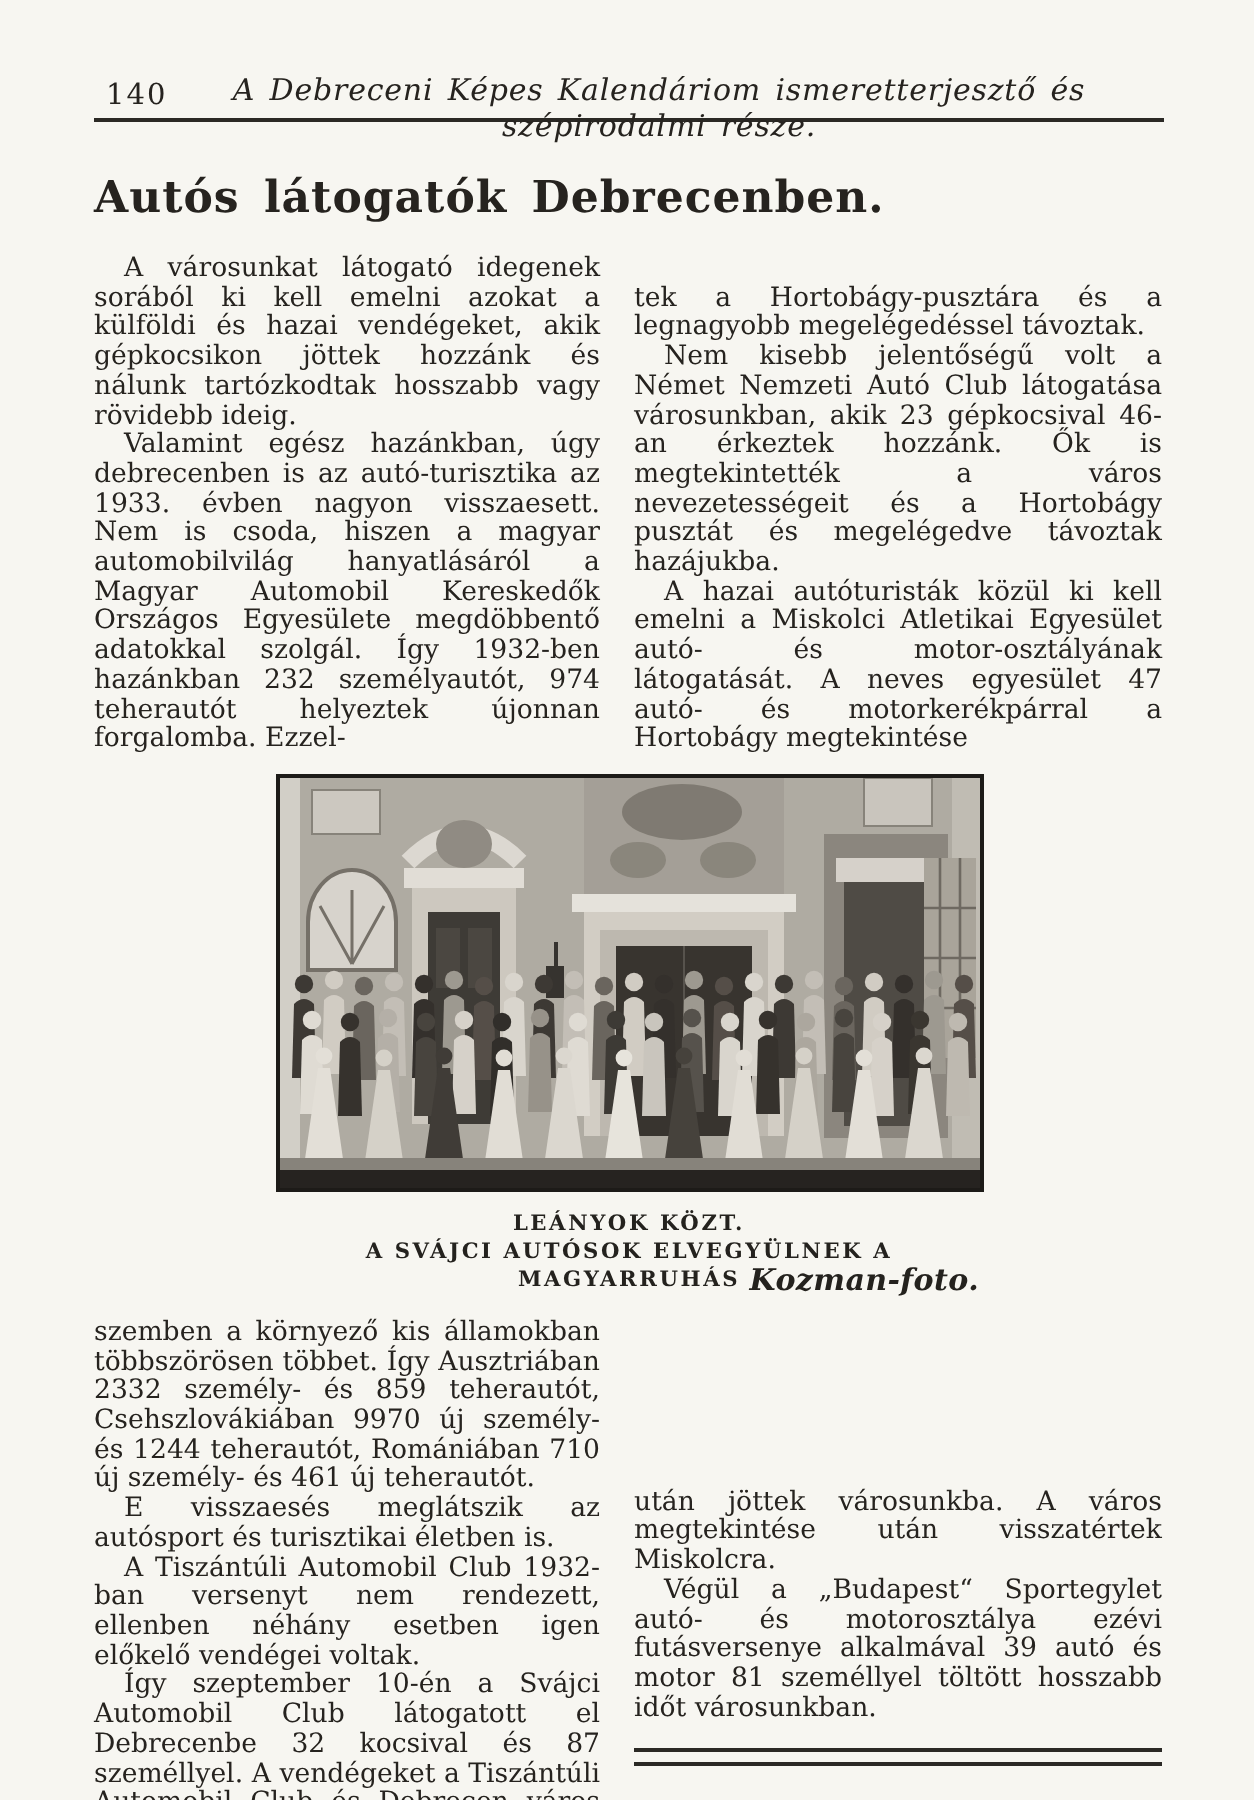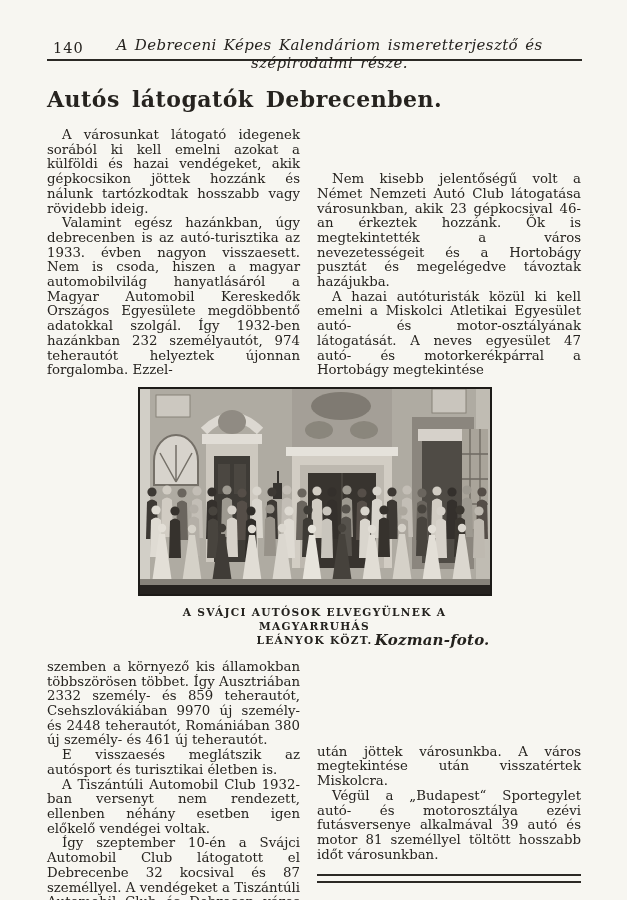--- a/index.html
+++ b/index.html
@@ -102,20 +102,21 @@
 
   <h1 class="article-title">Autós látogatók Debrecenben.</h1>
 
   <section class="cols upper">
     <div class="col left">
       <p class="indent">A városunkat látogató idegenek sorából ki kell emelni azokat a külföldi és hazai vendégeket, akik gépkocsikon jöttek hozzánk és nálunk tartózkodtak hosszabb vagy rövidebb ideig.</p>
       <p class="indent">Valamint egész hazánkban, úgy debrecenben is az autó-turisztika az 1933. évben nagyon visszaesett. Nem is csoda, hiszen a magyar automobilvilág hanyatlásáról a Magyar Automobil Kereskedők Országos Egyesülete megdöbbentő adatokkal szolgál. Így 1932-ben hazánkban 232 személyautót, 974 teherautót helyeztek újonnan forgalomba. Ezzel-</p>
     </div>
     <div class="col-divider"></div>
     <div class="col right">
+      <p class="cont">tek a Hortobágy-pusztára és a legnagyobb megelégedéssel távoztak.</p>
       <p class="indent">Nem kisebb jelentőségű volt a Német Nemzeti Autó Club látogatása városunkban, akik 23 gépkocsival 46-an érkeztek hozzánk. Ők is megtekintették a város nevezetességeit és a Hortobágy pusztát és megelégedve távoztak hazájukba.</p>
       <p class="indent">A hazai autóturisták közül ki kell emelni a Miskolci Atletikai Egyesület autó- és motor-osztályának látogatását. A neves egyesület 47 autó- és motorkerékpárral a Hortobágy megtekintése</p>
     </div>
   </section>
 
   <figure>
     <div class="photo-frame">
       <svg width="350" height="205" viewBox="0 0 350 205" role="img">
         <defs>
           <g id="fig">
@@ -233,29 +234,29 @@
         </g>
 
         <g>
           <rect x="0" y="190" width="350" height="7" fill="#8a867e"></rect>
           <rect x="0" y="196" width="350" height="9" fill="#23211e"></rect>
         </g>
         <rect x="0" y="0" width="350" height="205" fill="#5a564e" opacity="0.05"></rect>
       </svg>
     </div>
     <figcaption>
+      <div>LEÁNYOK KÖZT.</div>
       <div>A SVÁJCI AUTÓSOK ELVEGYÜLNEK A MAGYARRUHÁS</div>
-      <div>LEÁNYOK KÖZT.</div>
       <span class="photo-credit">Kozman-foto.</span>
     </figcaption>
   </figure>
 
   <section class="cols lower">
     <div class="col left">
-      <p class="cont">szemben a környező kis államokban többszörösen többet. Így Ausztriában 2332 személy- és 859 teherautót, Csehszlovákiában 9970 új személy- és 2448 teherautót, Romániában 380 új személy- és 461 új teherautót.</p>
+      <p class="cont">szemben a környező kis államokban többszörösen többet. Így Ausztriában 2332 személy- és 859 teherautót, Csehszlovákiában 9970 új személy- és 1244 teherautót, Romániában 710 új személy- és 461 új teherautót.</p>
       <p class="indent">E visszaesés meglátszik az autósport és turisztikai életben is.</p>
       <p class="indent">A Tiszántúli Automobil Club 1932-ban versenyt nem rendezett, ellenben néhány esetben igen előkelő vendégei voltak.</p>
       <p class="indent">Így szeptember 10-én a Svájci Automobil Club látogatott el Debrecenbe 32 kocsival és 87 személlyel. A vendégeket a Tiszántúli Automobil Club és Debrecen város közönsége a legnagyobb szeretettel fogadta a Déri-téren. A vendégek megtekintették a várost, kimen-</p>
     </div>
     <div class="col-divider"></div>
     <div class="col right">
       <p class="cont">után jöttek városunkba. A város megtekintése után visszatértek Miskolcra.</p>
       <p class="indent">Végül a „Budapest“ Sportegylet autó- és motorosztálya ezévi futásversenye alkalmával 39 autó és motor 81 személlyel töltött hosszabb időt városunkban.</p>
 
       <div class="double-rule"></div>

